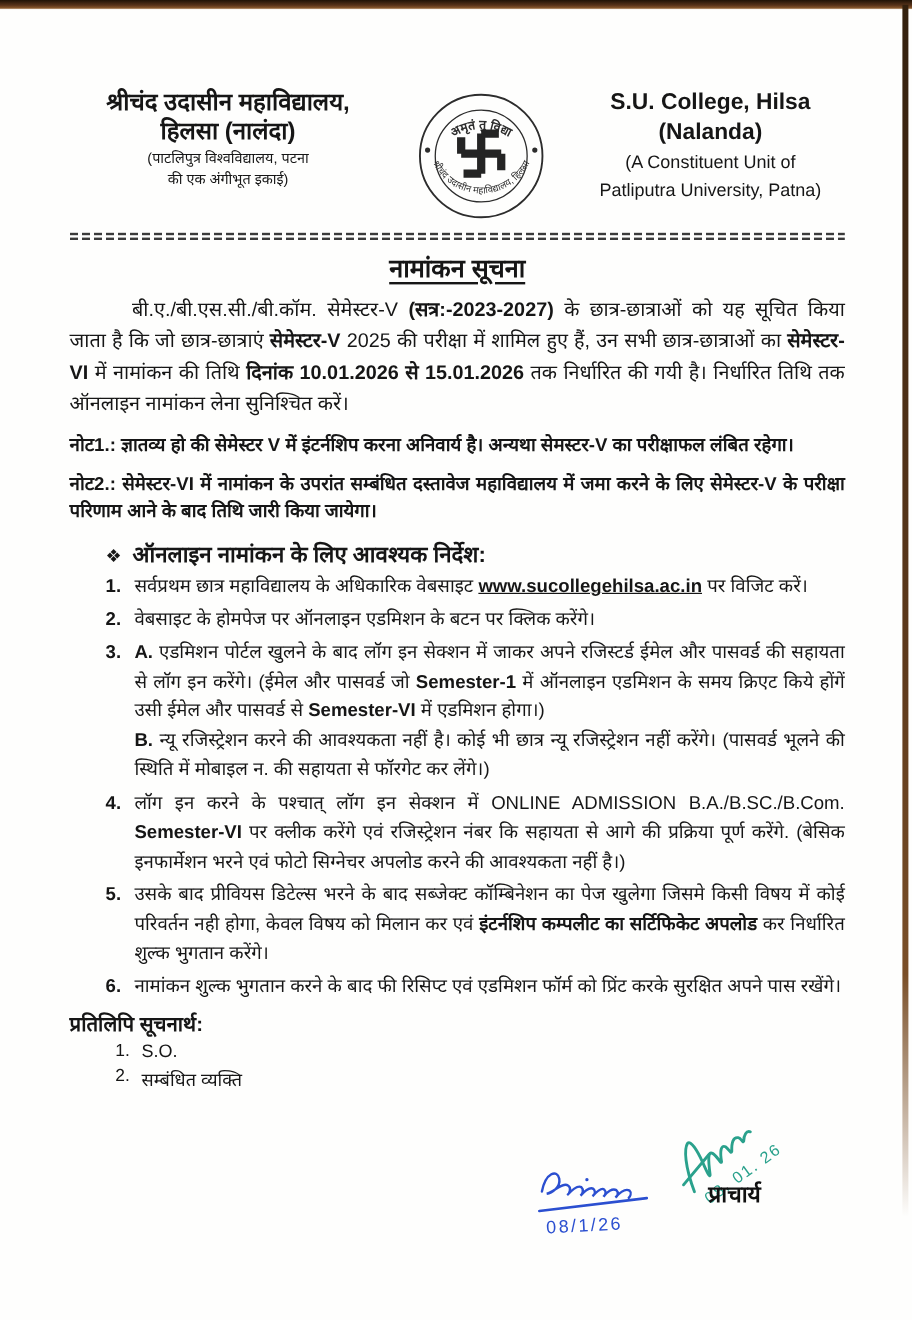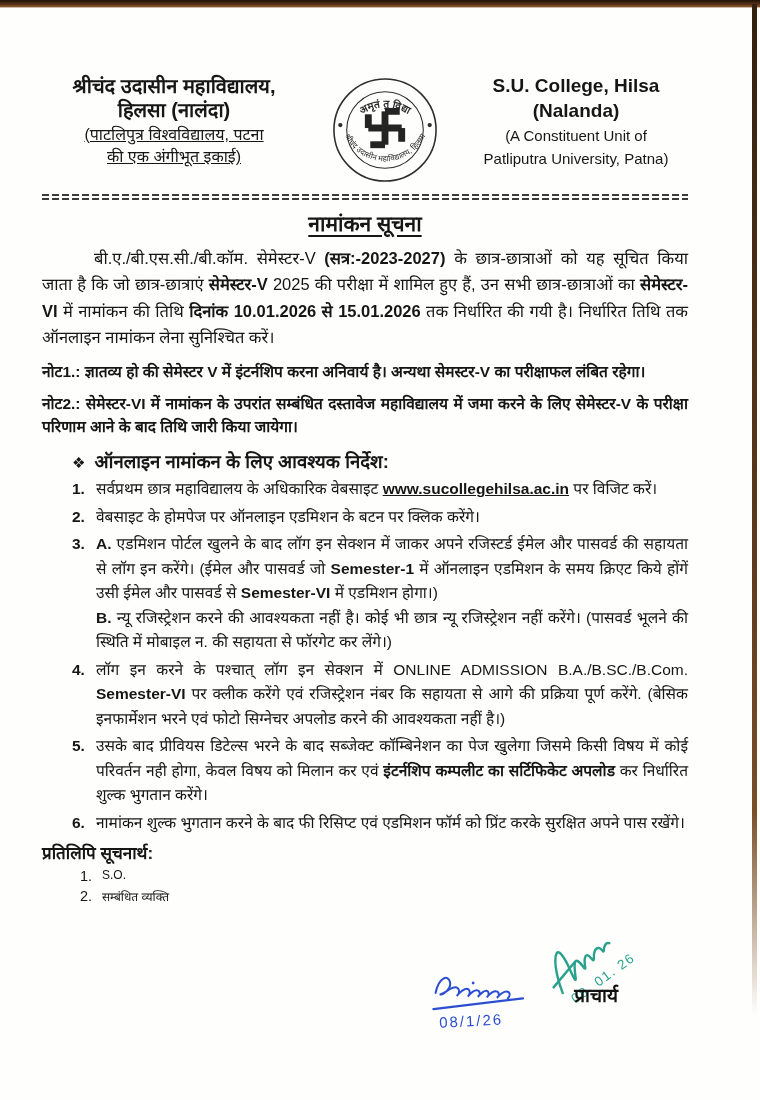--- a/index.html
+++ b/index.html
@@ -10,27 +10,27 @@
     overflow:hidden;
     font-family:"Liberation Sans","DejaVu Sans",sans-serif;
     color:#161616;
     margin:0 auto;
   }
   
   .scan-top{position:absolute;top:0;left:0;width:760px;height:8px;
     background:linear-gradient(180deg,#1f1206 0%,#58331a 55%,#8a5a2e 85%,rgba(138,90,46,0) 100%);}
   .scan-right{position:absolute;top:4px;right:3px;width:5px;height:1010px;
     background:linear-gradient(180deg,#33200e 0%,#5e3a1c 55%,#7a4f28 80%,rgba(122,79,40,0) 100%);}
-  .content{position:absolute;left:42px;top:74px;width:646px;}
+  .content{position:absolute;left:58px;top:74px;width:646px;}
 
   
   .hdr{display:flex;align-items:flex-start;justify-content:space-between;}
   .hdr-left{width:264px;text-align:center;line-height:1.22;}
   .hdr-left .big{font-size:20px;font-weight:bold;}
-  .hdr-left .small{font-size:16px;margin-top:2px;line-height:1.25;text-decoration:underline;}
+  .hdr-left .small{font-size:12px;margin-top:2px;line-height:1.25;}
   .hdr-right{width:224px;text-align:center;line-height:1.3;}
   .hdr-right .big{font-size:19px;font-weight:bold;}
   .hdr-right .small{font-size:15px;margin-top:3px;line-height:1.3;}
   .seal{width:110px;flex:0 0 auto;margin-top:2px;}
 
   .divider{margin-top:10px;height:7px;
     background-image:
       repeating-linear-gradient(90deg,#3a3a3a 0 7px,rgba(0,0,0,0) 7px 10px),
       repeating-linear-gradient(90deg,#3a3a3a 0 7px,rgba(0,0,0,0) 7px 10px);
     background-size:100% 2px,100% 2px;
@@ -55,21 +55,21 @@
   .irow{display:flex;margin-top:3px;}
   .irow .num{flex:0 0 24px;margin-left:30px;font-weight:bold;font-size:15.5px;line-height:1.58;}
   .irow .itxt{flex:1;font-size:15.5px;line-height:1.58;text-align:justify;}
 
   .seg-b{font-weight:bold;}
   .seg-u{text-decoration:underline;}
 
   .copy-head{font-size:17px;font-weight:bold;margin-top:6px;}
   .crow{display:flex;margin-top:4px;}
   .crow .num{flex:0 0 22px;margin-left:38px;font-size:14.5px;}
-  .crow .clabel{font-size:12px;}
+  .crow .clabel{font-size:15px;}
 
   .sigarea{position:absolute;left:0;top:770px;width:646px;height:200px;pointer-events:none;}
   .sig-teal{position:absolute;right:18px;top:62px;}
   .sig-blue{position:absolute;right:130px;top:118px;transform:rotate(-3deg);}
   .principal{position:absolute;right:70px;top:138px;font-size:19px;font-weight:bold;color:#111;}
 </style>
 </head>
 <body>
 
 <div class="page">

